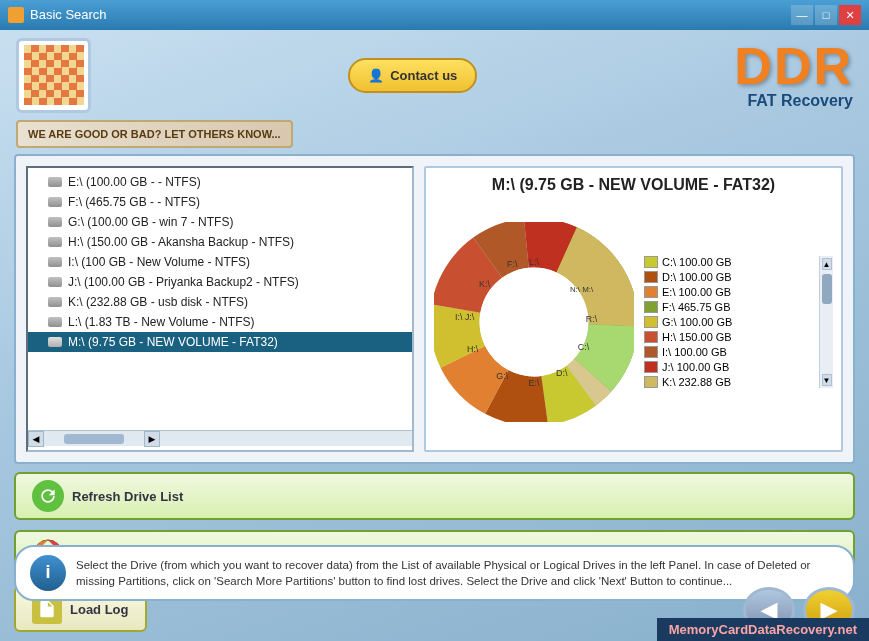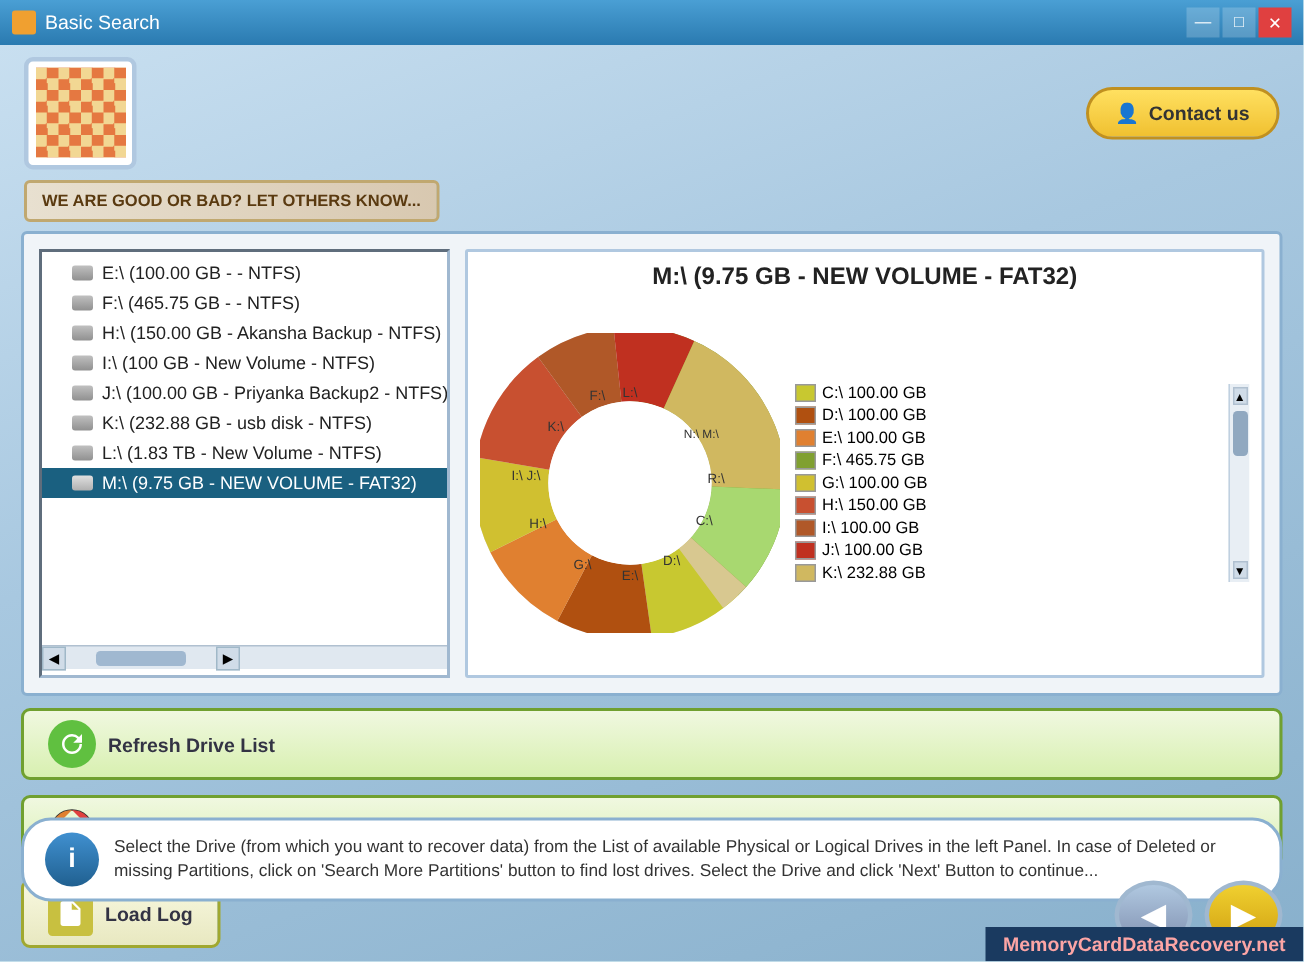--- a/index.html
+++ b/index.html
@@ -130,21 +130,21 @@
       border: 2px solid #8ab0d0;
       border-radius: 4px;
       padding: 10px;
       height: 310px;
       display: flex;
       gap: 10px;
     }
 
     
     .drive-list-container {
-      width: 274px;
+      width: 388px;
       height: 100%;
       border: 2px inset #a0b8d0;
       background: white;
       overflow: hidden;
       position: relative;
     }
     .drive-list {
       height: calc(100% - 20px);
       overflow-y: auto;
       list-style: none;
@@ -397,37 +397,45 @@
 <div class="main-bg">
 
   <div class="header">
     <div class="logo-box">
       <div class="logo-checker"></div>
     </div>
     <button class="contact-btn">
       <span>👤</span>
       <span>Contact us</span>
     </button>
+    <div class="ddr-branding">
+      <div class="ddr-text">DDR</div>
+      <div class="fat-text">FAT Recovery</div>
+    </div>
   </div>
 
   <div class="social-banner">
     <span>WE ARE GOOD OR BAD?  LET OTHERS KNOW...</span>
   </div>
 
   <div class="content-panel">
 
     <div class="drive-list-container">
       <ul class="drive-list" id="drive-list">
       <li class="drive-item">
             <div class="drive-icon"></div>
             <span>E:\ (100.00 GB -  - NTFS)</span>
           </li>
           <li class="drive-item">
             <div class="drive-icon"></div>
             <span>F:\ (465.75 GB -  - NTFS)</span>
+          </li>
+          <li class="drive-item">
+            <div class="drive-icon"></div>
+            <span>G:\ (100.00 GB - win 7 - NTFS)</span>
           </li>
           <li class="drive-item">
             <div class="drive-icon"></div>
             <span>H:\ (150.00 GB - Akansha Backup - NTFS)</span>
           </li>
           <li class="drive-item">
             <div class="drive-icon"></div>
             <span>I:\ (100 GB - New Volume - NTFS)</span>
           </li>
           <li class="drive-item">

